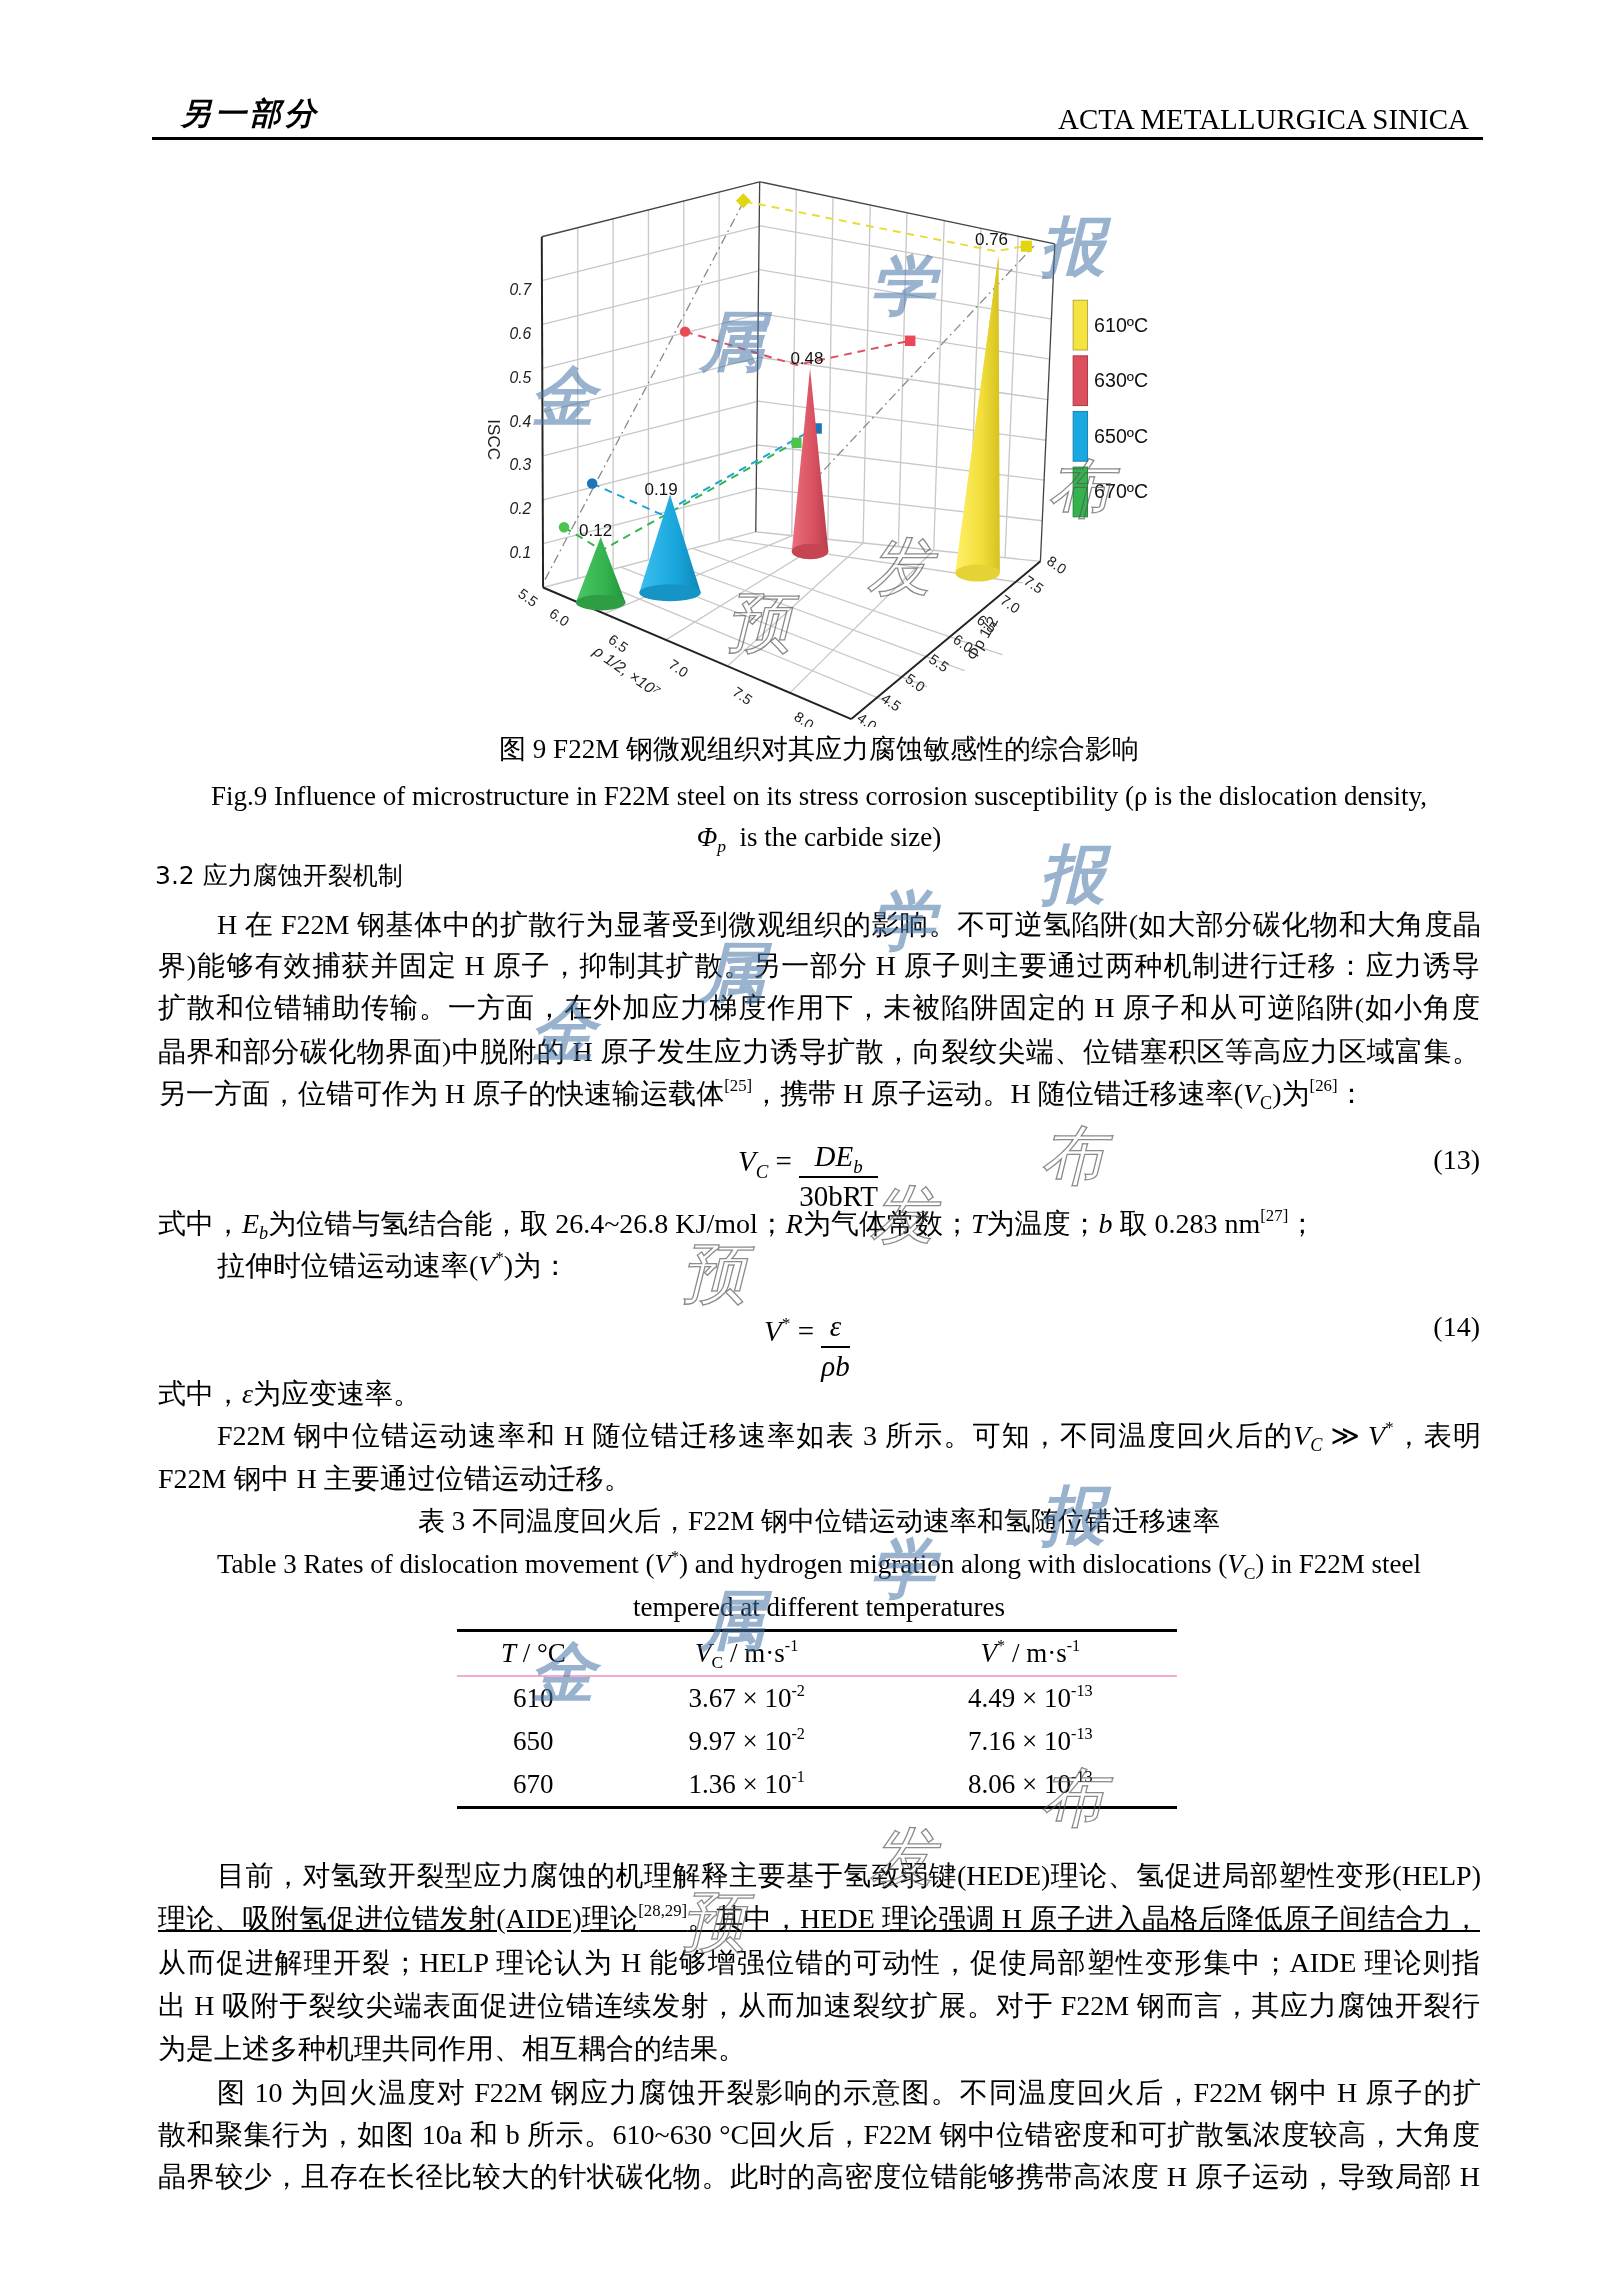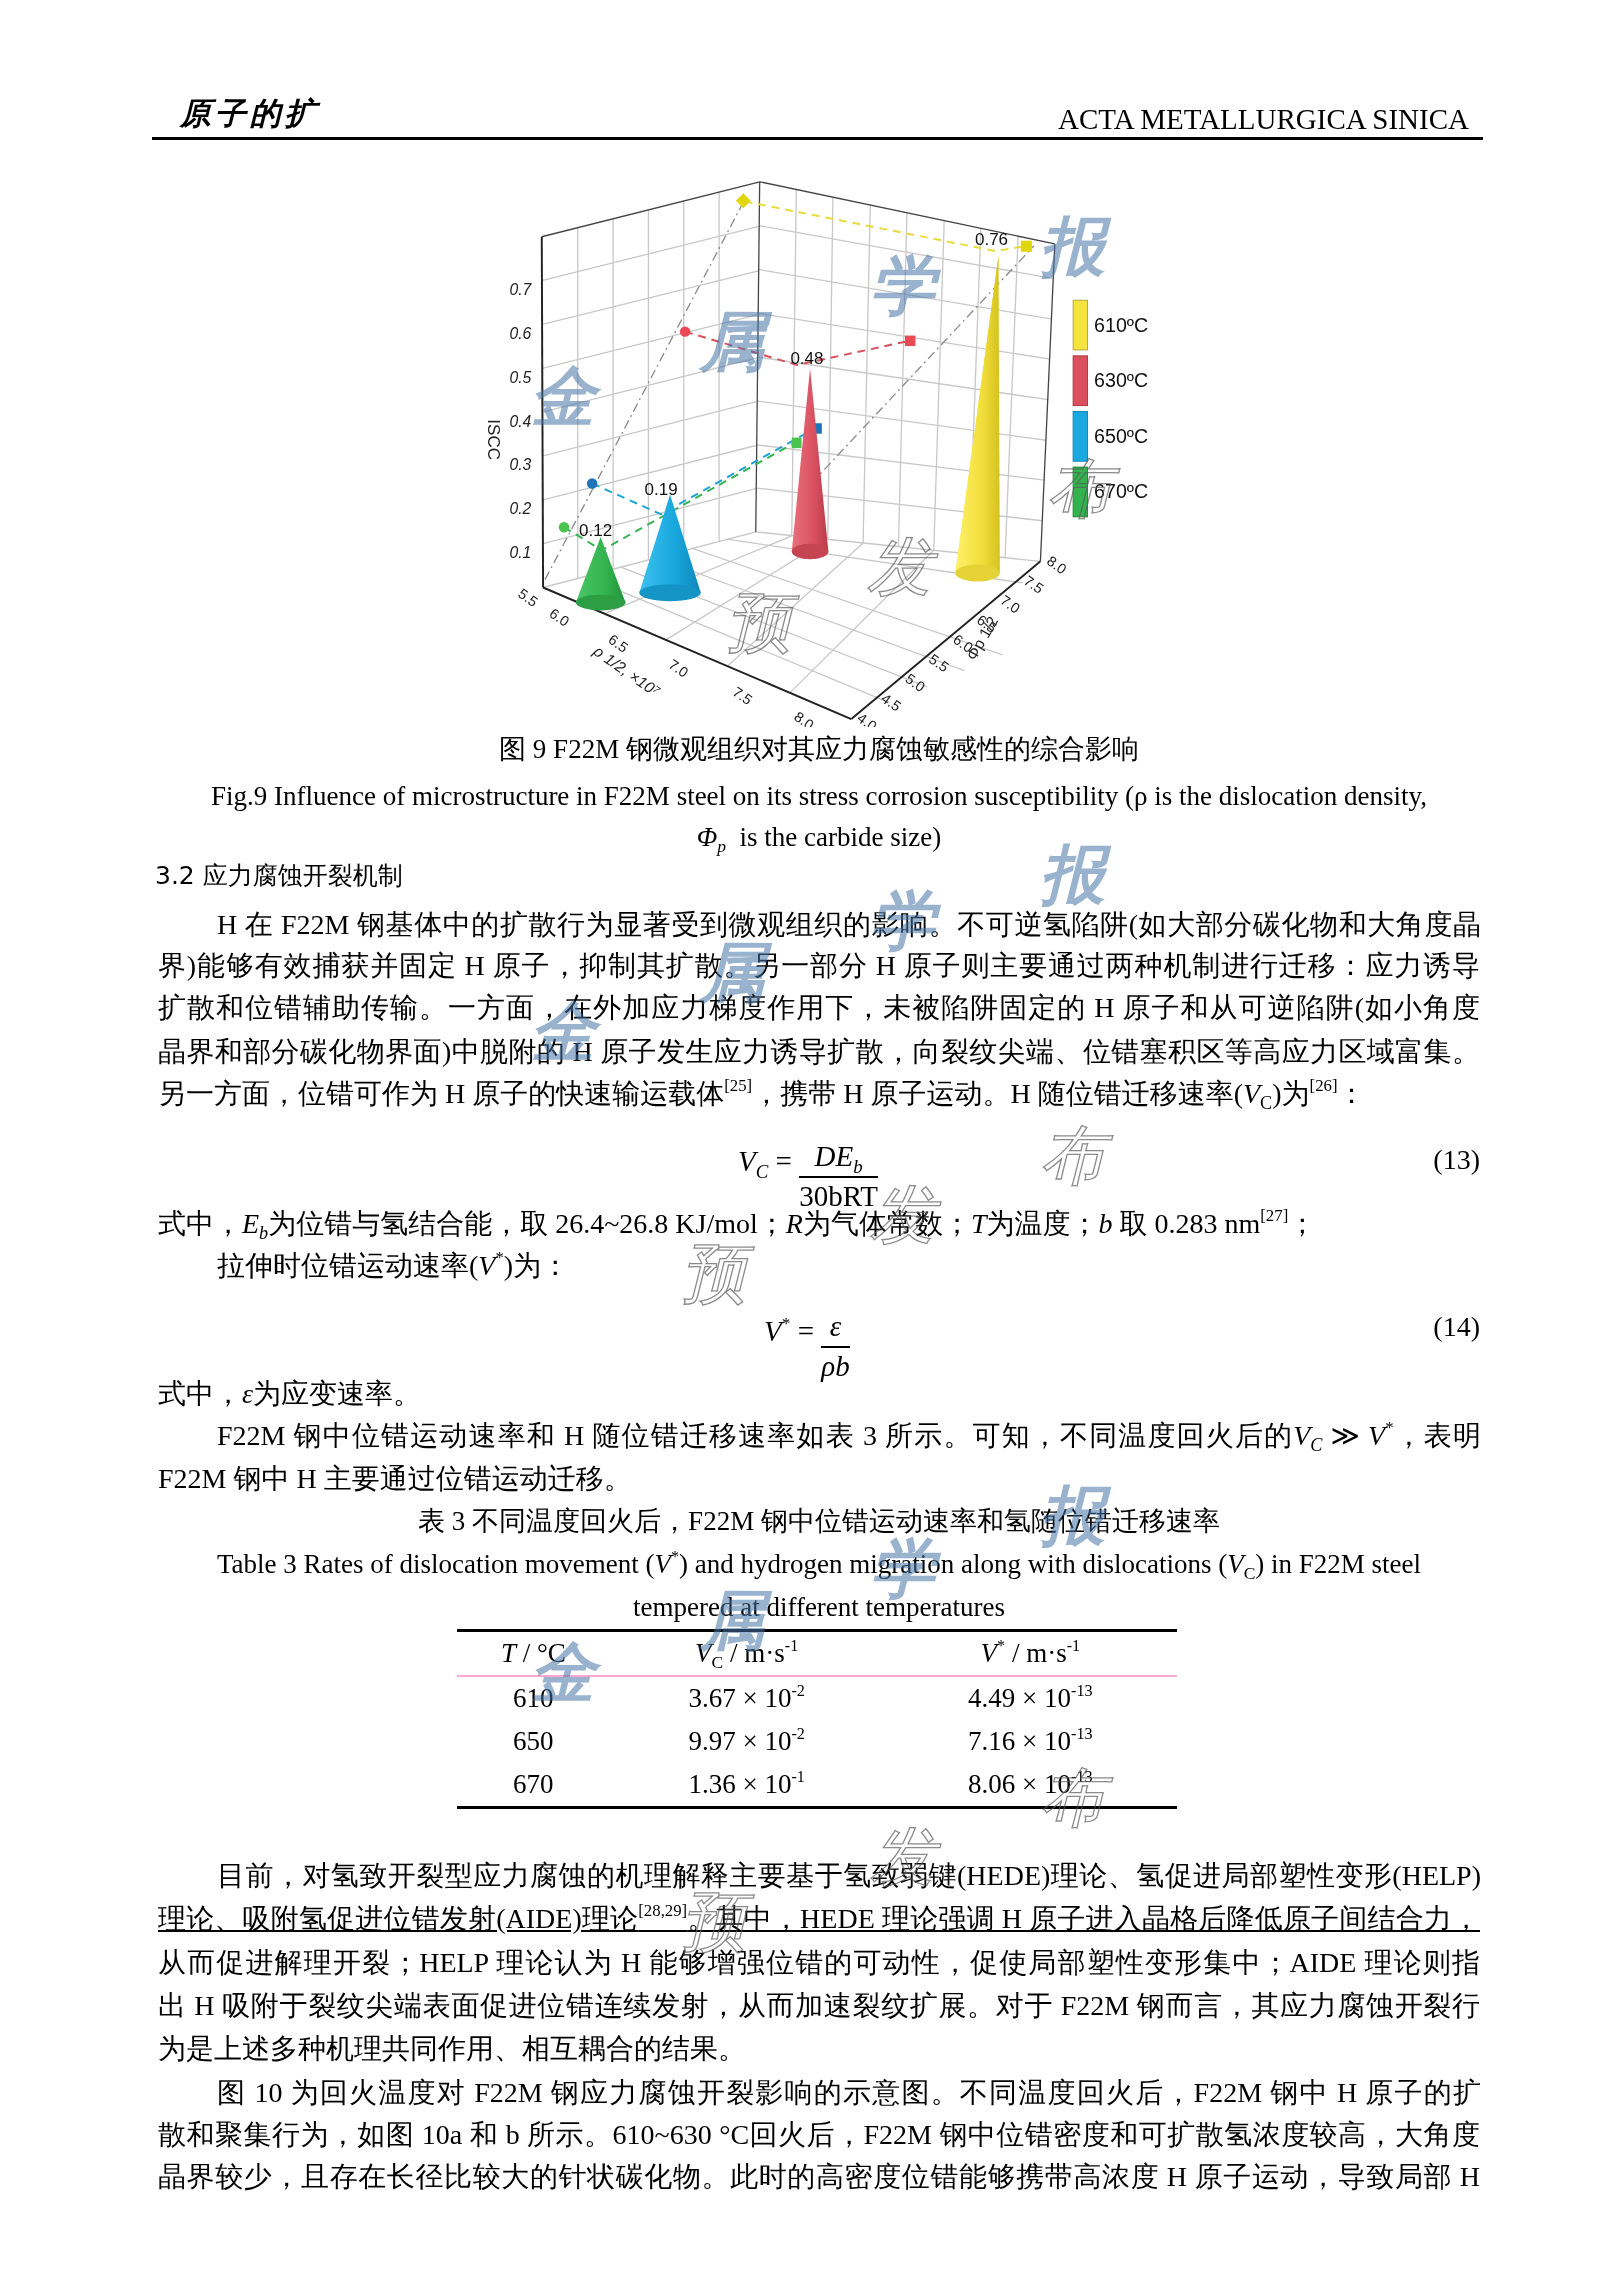--- a/index.html
+++ b/index.html
@@ -32,21 +32,21 @@
   table.t3 th, table.t3 td { text-align:center; height:43px; padding:0; font-weight:normal; }
   table.t3 thead tr { border-top:3.9px solid #000; border-bottom:2px solid #f9a8d4; }
   table.t3 tbody tr:last-child { border-bottom:3.9px solid #000; }
   .wm { position:absolute; font-family:"DejaVu Serif",serif; font-size:65px; font-weight:bold;
         color:rgba(70,115,165,0.55); font-style:italic; pointer-events:none; }
   .wm.out { color:transparent; -webkit-text-stroke:1.3px rgba(90,90,90,0.7); font-weight:normal; }
 </style>
 </head>
 <body>
 
-<div class="abs logo">原子的扩</div>
+<div class="abs logo">另一部分</div>
 <div class="abs journal">ACTA METALLURGICA SINICA</div>
 <div class="abs rule-head"></div>
 
 <div class="abs chart">
   <svg width="818" height="563" viewBox="700 250 1250 860" xmlns="http://www.w3.org/2000/svg" font-family="Liberation Sans, DejaVu Sans, sans-serif">
 
     <g stroke="#c8c8c8" stroke-width="2" fill="none">
       <line x1="830" y1="897" x2="1155" y2="812"></line>
       <line x1="830" y1="830" x2="1155" y2="746"></line>
       <line x1="830" y1="763" x2="1155" y2="680"></line>

